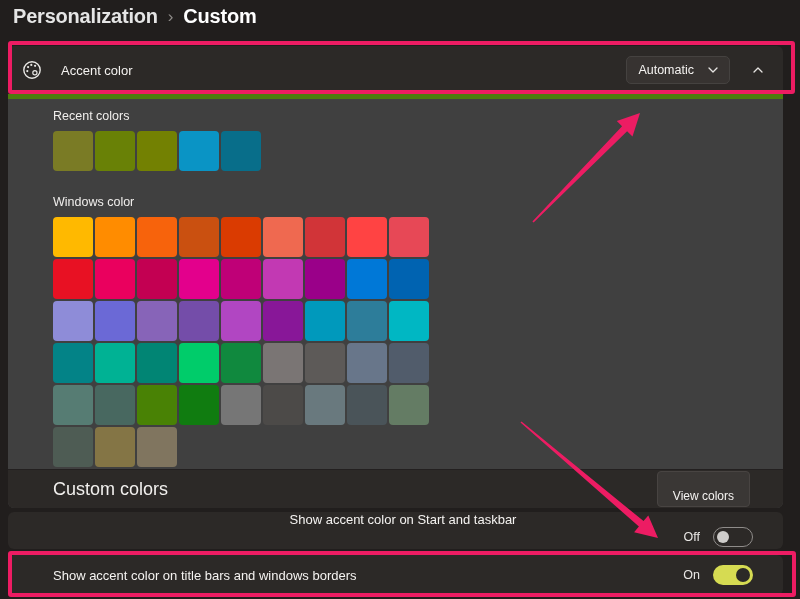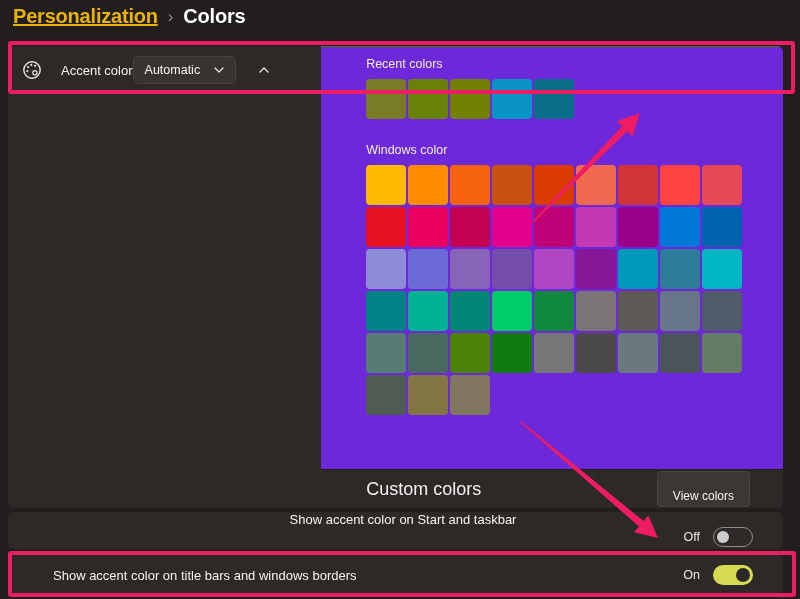--- a/index.html
+++ b/index.html
@@ -6,41 +6,41 @@
   html,body { width:800px; height:599px; overflow:hidden; }
   body {
     background:#211E1D;
     font-family:"Liberation Sans","DejaVu Sans",sans-serif;
     color:#F2F0EE;
     position:relative;
   }
   
   .breadcrumb { position:absolute; left:13px; top:5px; display:flex; align-items:center; gap:10px;
                 font-size:20px; font-weight:700; letter-spacing:-0.2px; }
-  .crumb-parent { color:#eab308; cursor:pointer;text-decoration:underline; }
+  .crumb-parent { color:#e5e5e5; cursor:pointer; }
   .crumb-sep { color:#8E8B88; font-size:17px; font-weight:400; padding-top:1px; }
   .crumb-current { color:#FFFFFF; }
 
   
   .card { position:absolute; left:8px; width:775px; background:#2C2927; border-radius:6px; }
-  .expander { top:46px; height:462px; display:flex; flex-direction:row; overflow:hidden;gap:32px; }
+  .expander { top:46px; height:462px; display:flex; flex-direction:column; overflow:hidden; }
 
   .exp-header { height:48px; min-height:48px; display:flex; align-items:center;
                 padding:0 12px 0 13px; cursor:pointer; }
   .exp-header .row-label { margin-left:18px; font-size:13px; color:#F5F3F1; }
 
   .header-right { margin-left:auto; display:flex; align-items:center; gap:15px; }
   .dropdown { display:flex; align-items:center; gap:14px; height:28px; padding:0 11px;
               background:#373331; border:1px solid #454240; border-radius:5px; cursor:pointer; }
   .dropdown-value { font-size:12.5px; color:#F5F3F1; }
   .chev-btn { width:26px; height:26px; display:flex; align-items:center; justify-content:center;
               cursor:pointer; border-radius:4px; }
 
-  .exp-body { flex:1; display:flex; flex-direction:column; border-top:1px solid #4d7c0f;
-              background:#6d28d9; padding:10px 33px 0 45px; }
+  .exp-body { flex:1; display:flex; flex-direction:column; border-top:5px solid #4d7c0f;
+              background:#404040; padding:10px 33px 0 45px; }
   .group-label { font-size:12.5px; color:#F0EEEC; }
   .recent-row { display:flex; gap:2px; margin-top:8px; }
   .win-label { margin-top:24px; }
   .swatch-grid { display:grid; grid-template-columns:repeat(9,40px); gap:2px; margin-top:8px; }
   .swatch { width:40px; height:40px; border-radius:4px; cursor:pointer; }
 
   .custom-row { margin:auto -33px 0 -45px; height:39px; min-height:39px; display:flex;
                 align-items:center; justify-content:space-between; padding:0 33px 0 45px;
                 border-top:1px solid #232020; background:#2C2927; }
   .btn { height:30px; padding:17px 15px; background:#3A3735; border:1px solid #484442;
@@ -67,21 +67,21 @@
   .arrows { position:absolute; left:0; top:0; z-index:21; pointer-events:none; }
 
   svg { display:block; }
 </style>
 </head>
 <body>
 
 <div class="breadcrumb">
   <span class="crumb-parent">Personalization</span>
   <span class="crumb-sep">›</span>
-  <span class="crumb-current">Colors</span>
+  <span class="crumb-current">Custom</span>
 </div>
 
 <div class="card expander">
   <div class="exp-header">
     <span>
       <svg width="22" height="22" viewBox="0 0 22 22">
         <circle cx="11" cy="11" r="8.2" fill="none" stroke="#E8E6E3" stroke-width="1.4"></circle>
         <circle cx="13.9" cy="13.7" r="2.1" fill="none" stroke="#E8E6E3" stroke-width="1.2"></circle>
         <circle cx="7.1" cy="8.1" r="1.1" fill="#E8E6E3"></circle>
         <circle cx="10.3" cy="5.9" r="1.1" fill="#E8E6E3"></circle>

